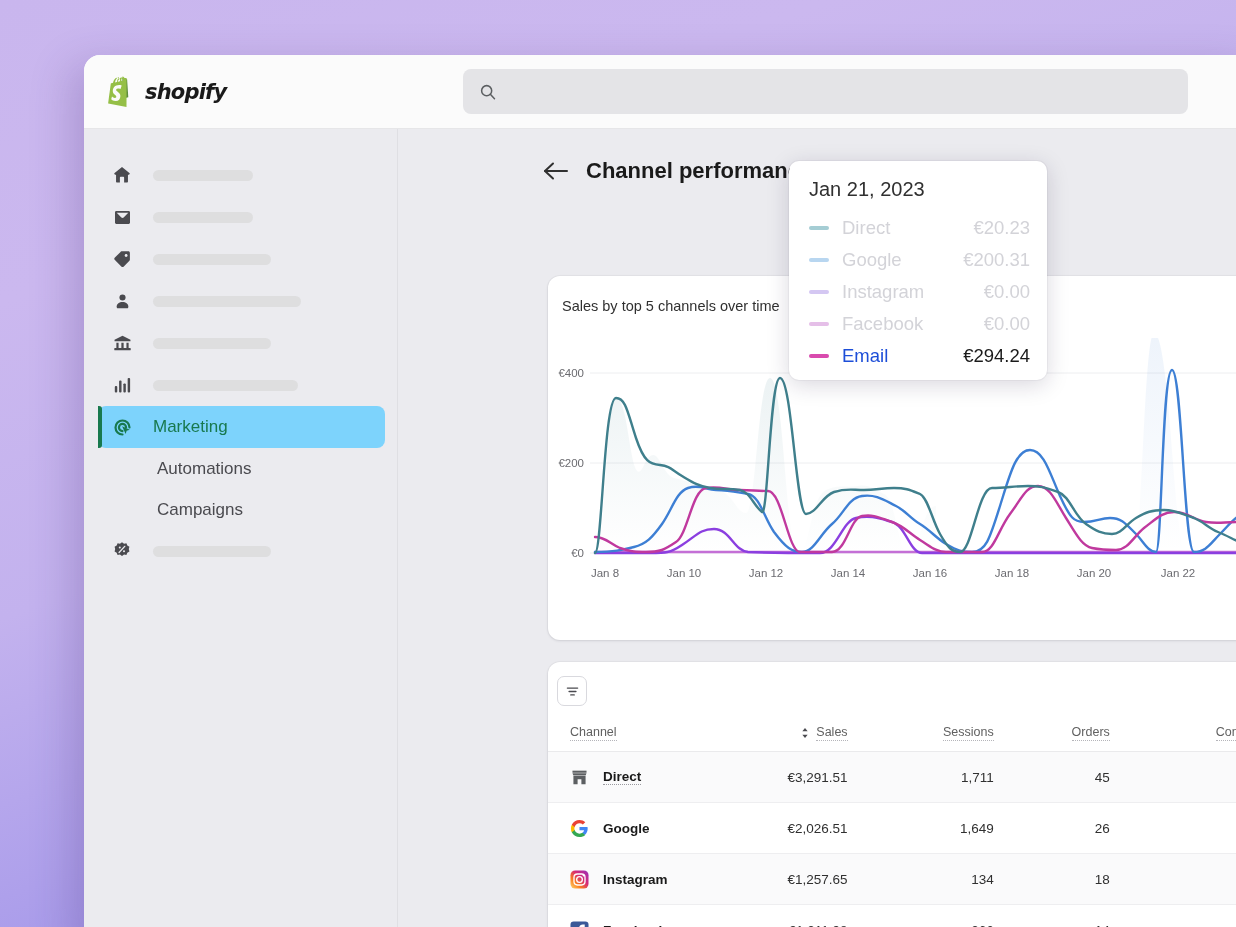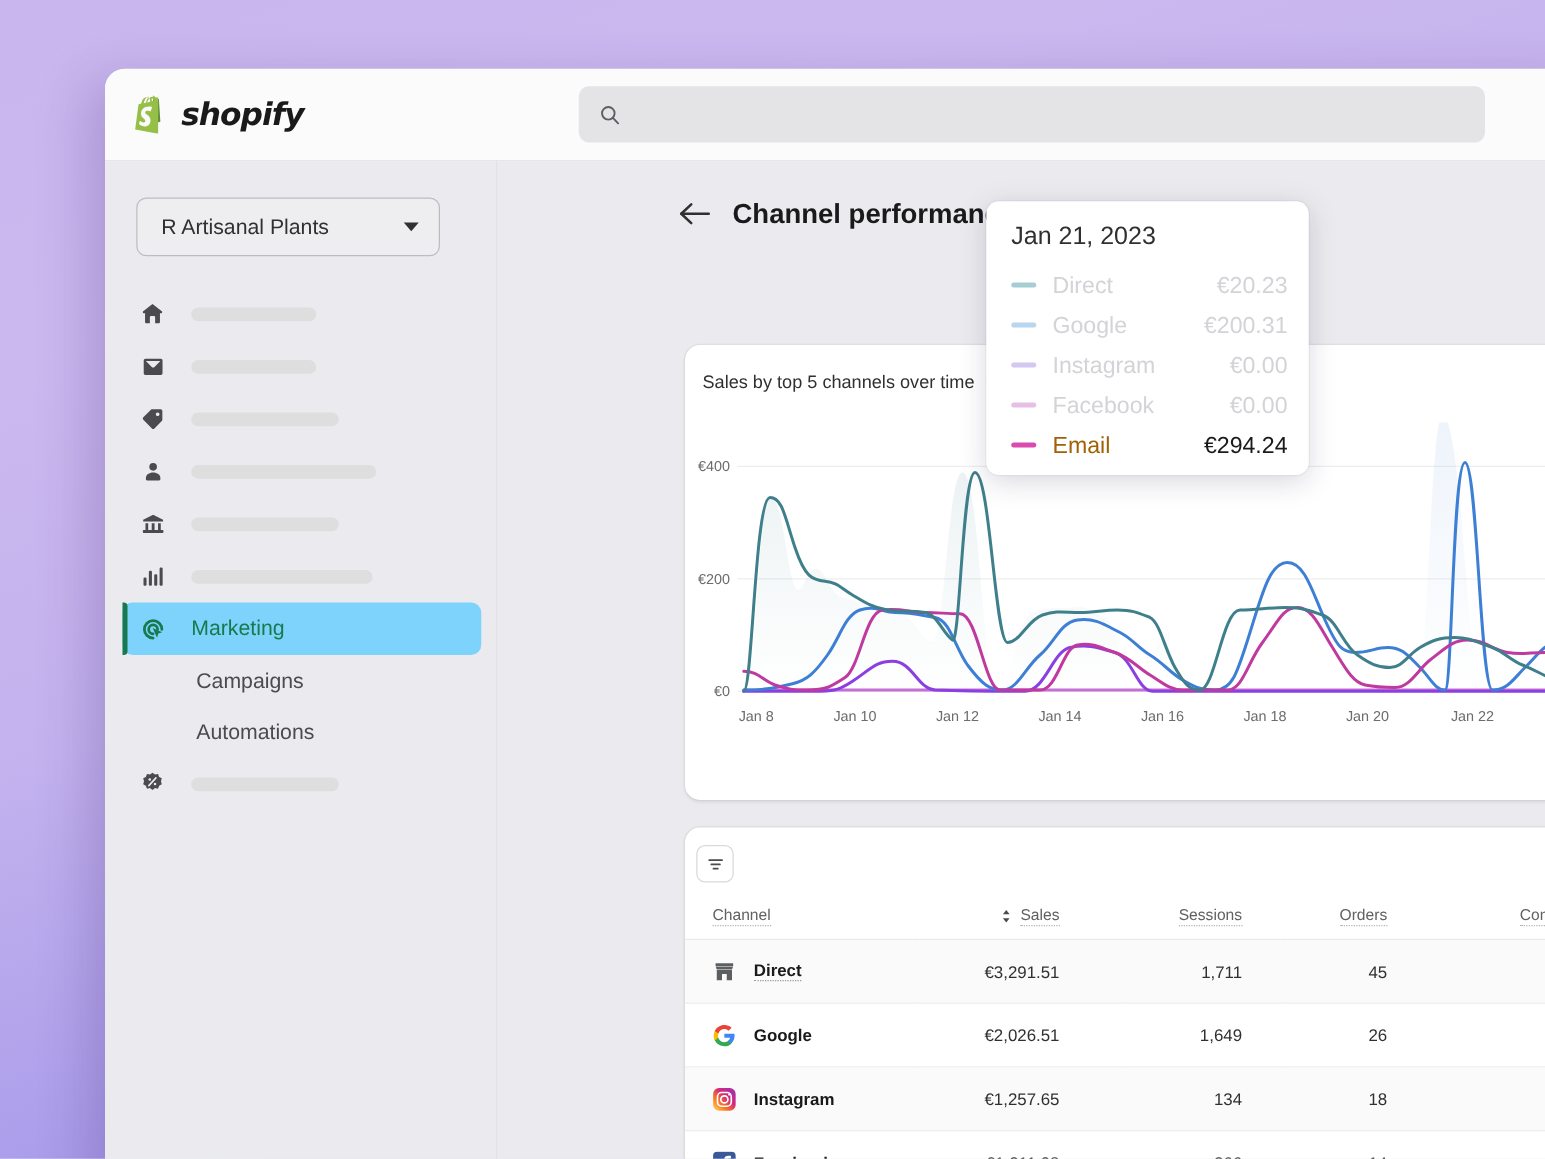--- a/index.html
+++ b/index.html
@@ -24,21 +24,21 @@
   #topbar {
     position: absolute; left: 0; top: 0; width: 100%; height: 74px;
     background: #fbfbfb;
     border-bottom: 1px solid #e6e6e8;
     display: flex; align-items: center;
   }
   #brand { display: flex; align-items: center; gap: 9px; margin-left: 23px; }
   #brand .bag { width: 29px; height: 31px; }
   #brand .wordmark {
     font-family: "DejaVu Sans", sans-serif;
-    font-size: 25px; font-weight: 700; font-style: italic;
+    font-size: 21px; font-weight: 700; font-style: italic;
     letter-spacing: -0.8px; color: #1a1a1a;
   }
   #search-field {
     position: absolute; left: 379px; top: 14px;
     width: 725px; height: 45px;
     background: #e4e4e7;
     border-radius: 8px;
     display: flex; align-items: center;
   }
   #search-field .mag { margin-left: 16px; width: 18px; height: 18px; }
@@ -135,21 +135,21 @@
     box-shadow: 0 5px 22px rgba(30,20,60,.17), 0 0 0 1px rgba(20,20,40,.04);
     padding: 17px 17px 0 20px;
     z-index: 40;
   }
   #tooltip-date { font-size: 20px; color: #303030; margin-bottom: 11px; }
   .tt-row { display: flex; align-items: center; height: 32px; }
   .tt-swatch { width: 20px; height: 3.5px; border-radius: 2px; flex: none; }
   .tt-name { font-size: 18.5px; margin-left: 13px; }
   .tt-val { font-size: 18.5px; margin-left: auto; }
   .tt-row.dim .tt-name, .tt-row.dim .tt-val { color: #d3d3d8; }
-  .tt-row.hl .tt-name { color: #a16207; }
+  .tt-row.hl .tt-name { color: #1d4ed8; }
   .tt-row.hl .tt-val { color: #1a1a1a; font-weight: 400; }
   
   #table-card {
     position: absolute; left: 150px; top: 533px;
     width: 790px; height: 360px;
     background: #fff; border-radius: 12px 12px 0 0;
     box-shadow: 0 1px 3px rgba(20,20,40,.10), 0 0 0 1px rgba(20,20,40,.03);
     overflow: hidden;
   }
   #filter-btn {
@@ -203,24 +203,20 @@
       <svg class="mag" viewBox="0 0 20 20">
         <circle cx="8.5" cy="8.5" r="5.6" fill="none" stroke="#5c5f62" stroke-width="1.7"></circle>
         <line x1="12.6" y1="12.6" x2="17.2" y2="17.4" stroke="#5c5f62" stroke-width="1.7" stroke-linecap="round"></line>
       </svg>
       <input id="search-input-text" type="text" value="" placeholder="" style="">
     </div>
   </div>
 
   <div id="sidebar">
 
-    <div id="store-switcher">
-      <span class="name">R Artisanal Plants</span>
-      <span class="caret"></span>
-    </div>
 
     <div id="nav">
 
       <div class="nav-row">
         <span class="ico">
           <svg viewBox="0 0 24 24" width="22" height="22">
               <path d="M12 3.4 3.6 10v.7c0 .5.4.9.9.9h1v7.5c0 .6.5 1.1 1.1 1.1h3.1v-5.1c0-.6.5-1.1 1.1-1.1h2.4c.6 0 1.1.5 1.1 1.1v5.1h3.1c.6 0 1.1-.5 1.1-1.1v-7.5h1c.5 0 .9-.4.9-.9V10L12 3.4z" fill="#4a4a4f"></path>
             </svg>
         </span>
         <span class="bar" style="width:100px"></span>
@@ -281,24 +277,24 @@
           <svg viewBox="0 0 24 24" width="23" height="23">
             <path d="M19.3 12A7.3 7.3 0 1 0 12 19.3" fill="none" stroke="#18794e" stroke-width="2.3" stroke-linecap="round"></path>
             <path d="M15.7 12A3.7 3.7 0 1 0 12 15.7" fill="none" stroke="#18794e" stroke-width="2.3" stroke-linecap="round"></path>
             <path d="M11.6 10.8l8 3.6-3.3 1.1-1 3.4-3.7-8.1z" fill="#18794e"></path>
           </svg>
         </span>
         <span class="label">Marketing</span>
       </div>
 
       <div class="nav-sub">
+        <span>Automations</span>
+      </div>
+      <div class="nav-sub">
         <span>Campaigns</span>
-      </div>
-      <div class="nav-sub">
-        <span>Automations</span>
       </div>
 
       <div class="nav-row">
         <span class="ico">
           <svg viewBox="0 0 24 24" width="22" height="22">
             <path d="M12 2.4 14.2 4l2.6-.5 1 2.5 2.3 1.3-.7 2.6.7 2.6-2.3 1.3-1 2.5-2.6-.5L12 17.4 9.8 15.8l-2.6.5-1-2.5L3.9 12.5l.7-2.6-.7-2.6L6.2 6l1-2.5 2.6.5L12 2.4z" fill="#4a4a4f"></path>
             <circle cx="9.6" cy="8.2" r="1.1" fill="#ebebef"></circle>
             <circle cx="14.2" cy="12.3" r="1.1" fill="#ebebef"></circle>
             <line x1="15" y1="6.9" x2="8.8" y2="13.6" stroke="#ebebef" stroke-width="1.4" stroke-linecap="round"></line>
           </svg>

